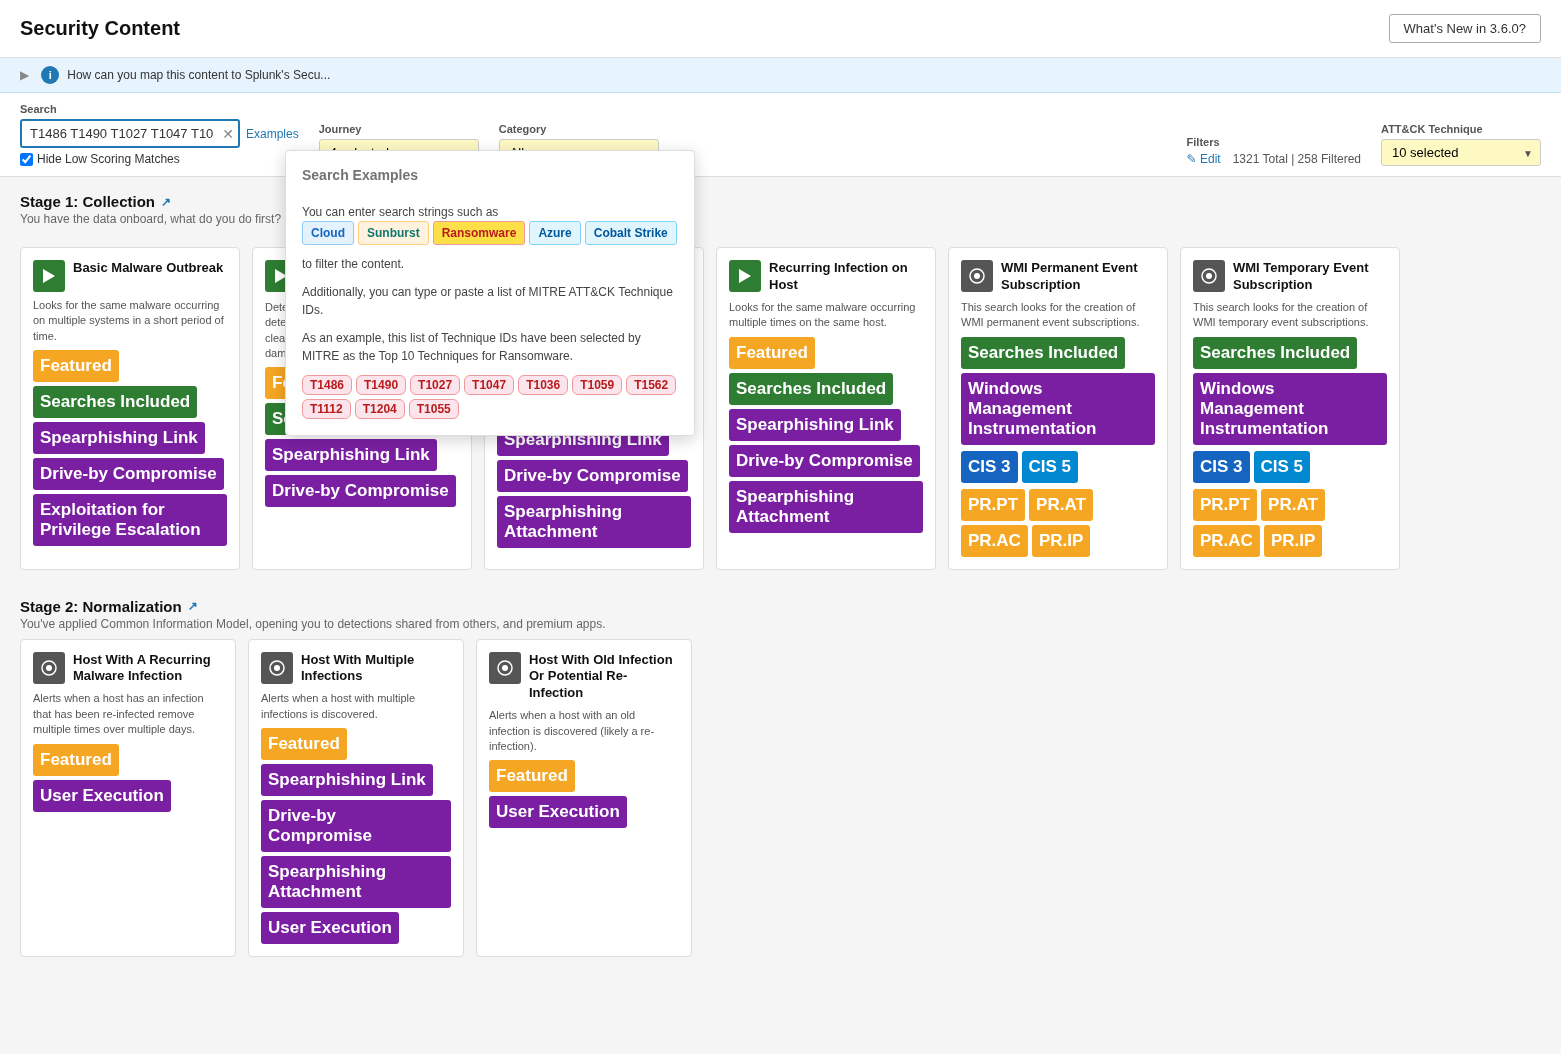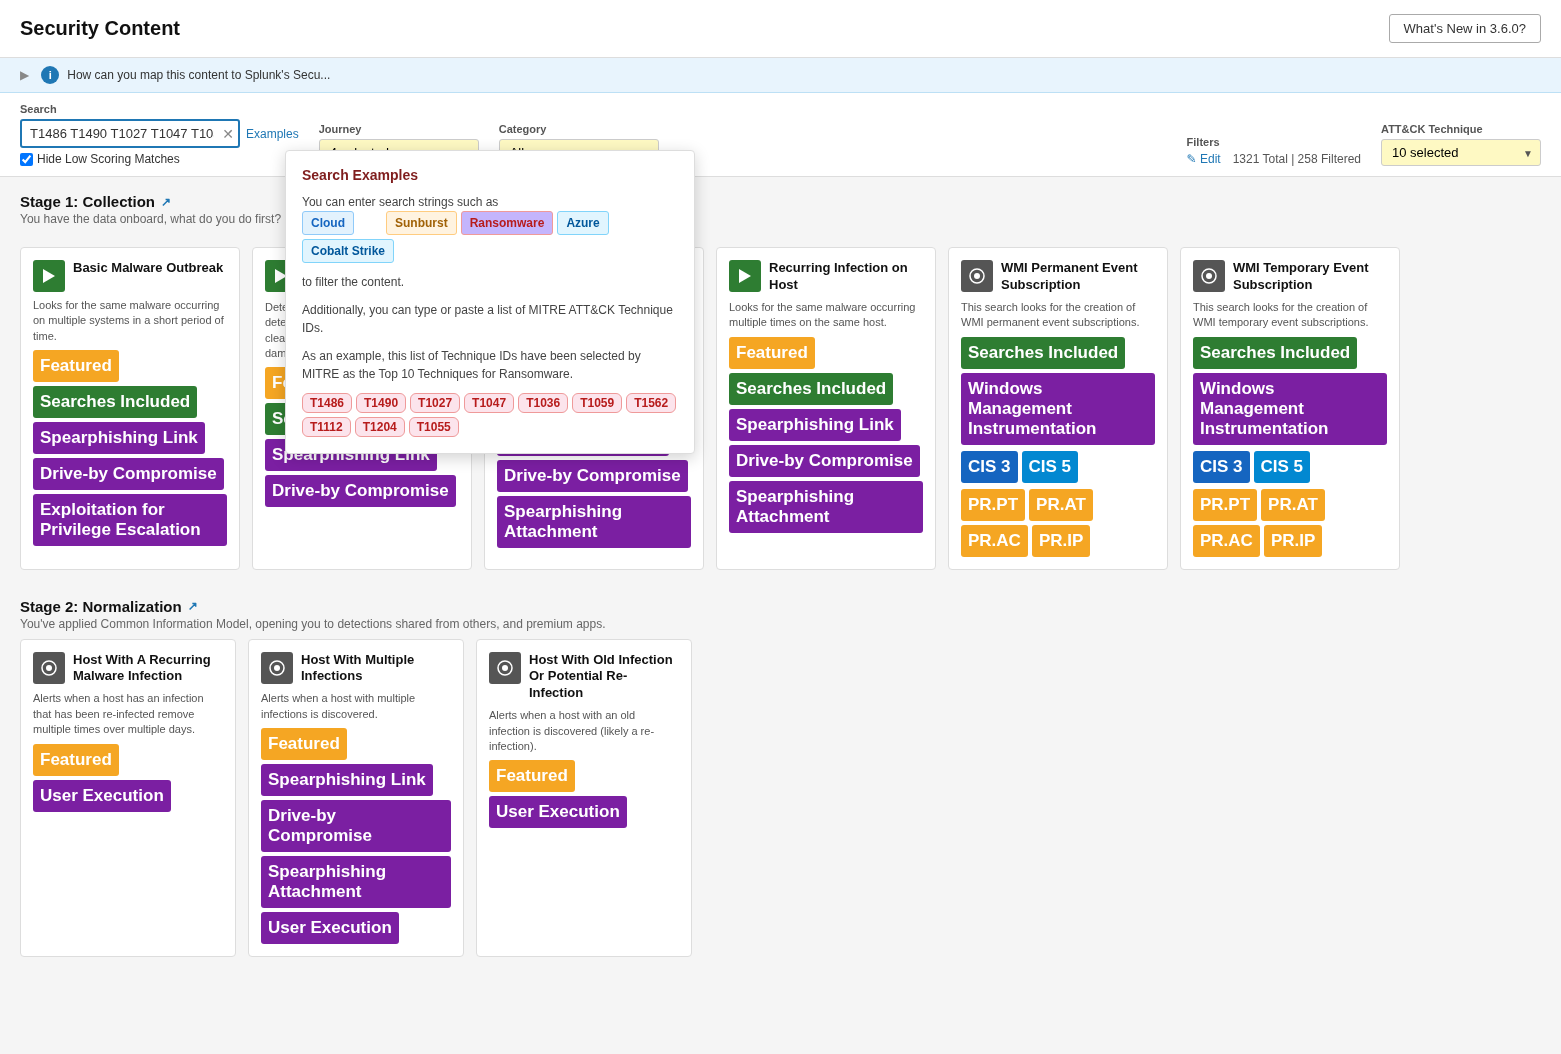--- a/index.html
+++ b/index.html
@@ -111,30 +111,30 @@
       position: fixed; top: 0; left: 0; width: 100%; height: 100%;
       z-index: 100; pointer-events: none;
     }
     .popup {
       position: absolute; top: 150px; left: 285px;
       background: #fff; border: 1px solid #ddd; border-radius: 4px;
       box-shadow: 0 4px 16px rgba(0,0,0,0.18);
       padding: 16px; width: 410px; pointer-events: all;
       z-index: 200;
     }
-    .popup-title { font-size: 14px; font-weight: bold; color: #7f1d1d; margin-bottom: 10px; }
+    .popup-title { font-size: 14px; font-weight: bold; color: #737373; margin-bottom: 20px; }
     .popup-text { font-size: 12px; color: #444; line-height: 1.5; margin-bottom: 10px; }
     .popup-chips { display: flex; flex-wrap: wrap; gap: 4px; margin-bottom: 10px; }
     .chip {
       padding: 2px 8px; border-radius: 3px; font-size: 12px; font-weight: 600;
       cursor: pointer; display: inline-block;
     }
     .chip-blue { background: #e3f2fd; color: #1565c0; border: 1px solid #90caf9; }
-    .chip-orange { background: #fff3e0; color: #a16207; border: 1px solid #ffcc80; margin-left: 28px; }
-    .chip-red { background: #c4b5fd; color: #b71c1c; border: 1px solid #ef9a9a; }
+    .chip-orange { background: #fff3e0; color: #0f766e; border: 1px solid #ffcc80; }
+    .chip-red { background: #fde047; color: #b71c1c; border: 1px solid #ef9a9a; }
     .chip-lightblue { background: #e1f5fe; color: #01579b; border: 1px solid #81d4fa; }
     .popup-tech-list {
       display: flex; flex-wrap: wrap; gap: 4px;
     }
     .tech-chip {
       padding: 2px 7px; background: #fce4ec; color: #b71c1c;
       border: 1px solid #ef9a9a; border-radius: 6px; font-size: 12px;
       font-weight: 600; cursor: pointer;
     }
 

